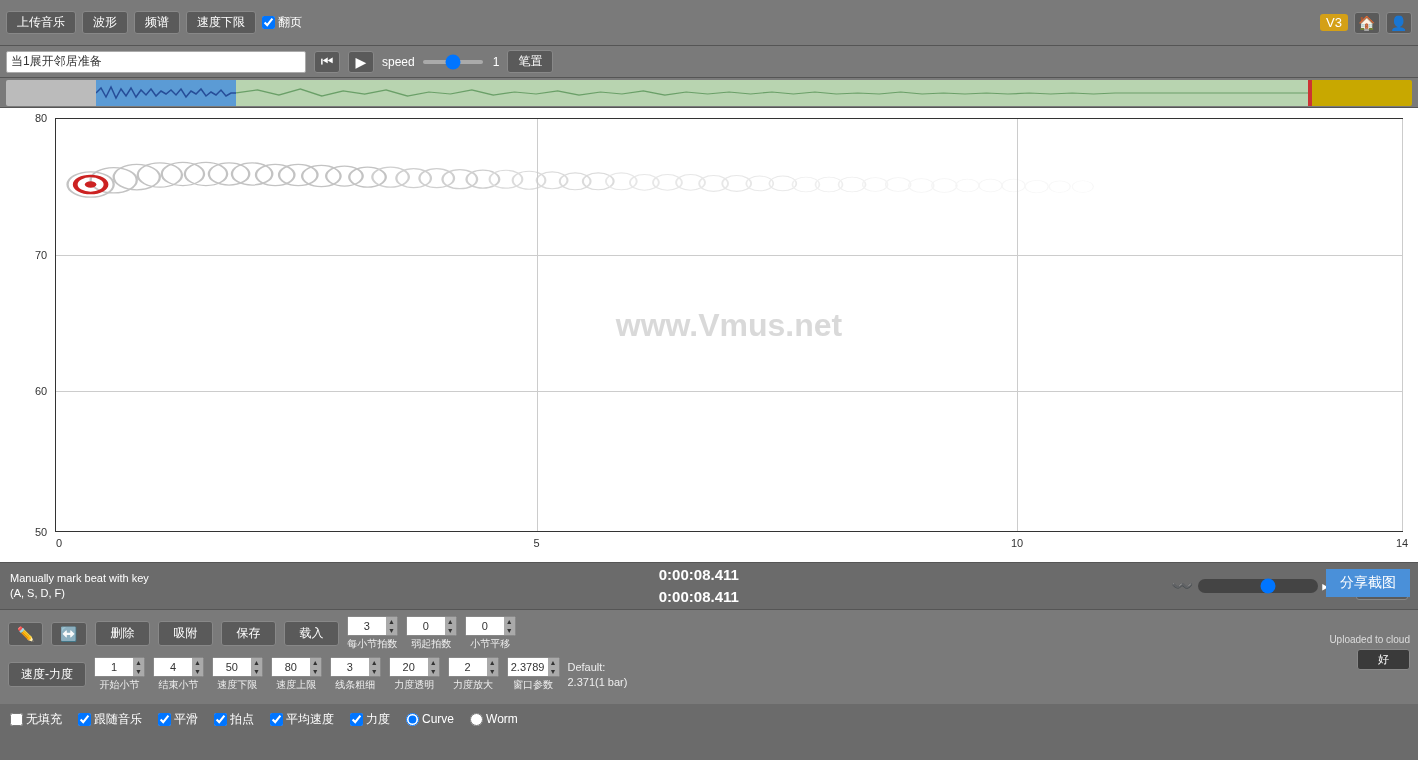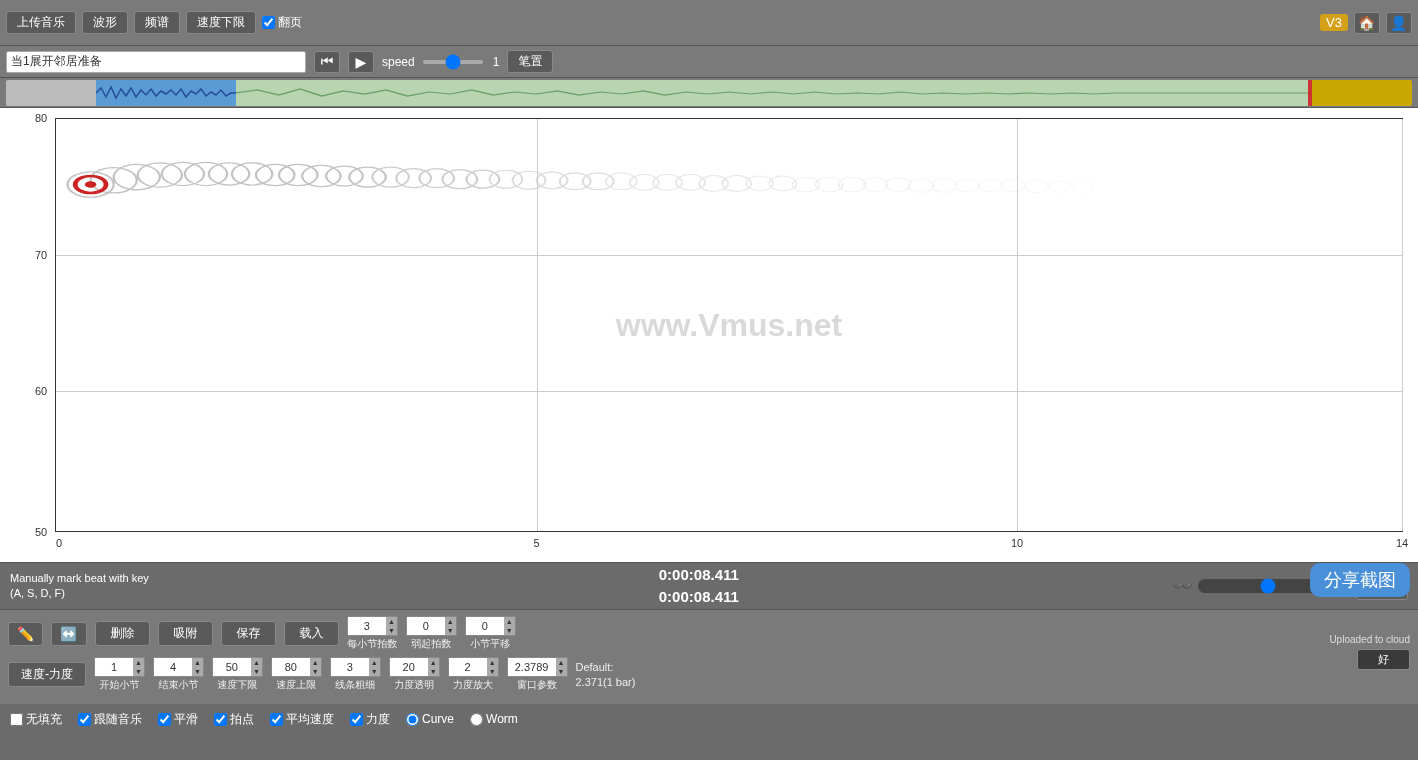--- a/index.html
+++ b/index.html
@@ -386,23 +386,23 @@
       bottom: 90px;
       display: flex;
       flex-direction: column;
       align-items: flex-end;
       gap: 4px;
     }
     .share-btn {
       background: #4a90d9;
       color: #fff;
       border: none;
-      border-radius: 10px;
+      border-radius: 0;
       padding: 5px 14px;
-      font-size: 18px;
+      font-size: 14px;
       cursor: pointer;
       min-width: 80px;
     }
     .uploaded-label {
       font-size: 10px;
       color: #ddd;
       text-align: center;
       margin-top: 33px;
     }
     .upload-ok-btn {
@@ -682,21 +682,21 @@
         <div class="spin-arrows">
           <button class="spin-arrow">▲</button>
           <button class="spin-arrow">▼</button>
         </div>
       </div>
       <span class="spin-label">力度放大</span>
     </div>
 
     <div class="spin-group">
       <div class="spin-input-wrap">
-        <input class="spin-input" type="text" value="2.3789" style="width: 48px;">
+        <input class="spin-input" type="text" value="2.3789" style="width: 40px;">
         <div class="spin-arrows">
           <button class="spin-arrow">▲</button>
           <button class="spin-arrow">▼</button>
         </div>
       </div>
       <span class="spin-label">窗口参数</span>
     </div>
 
     <div class="default-info">
       <span>Default:</span><br>

